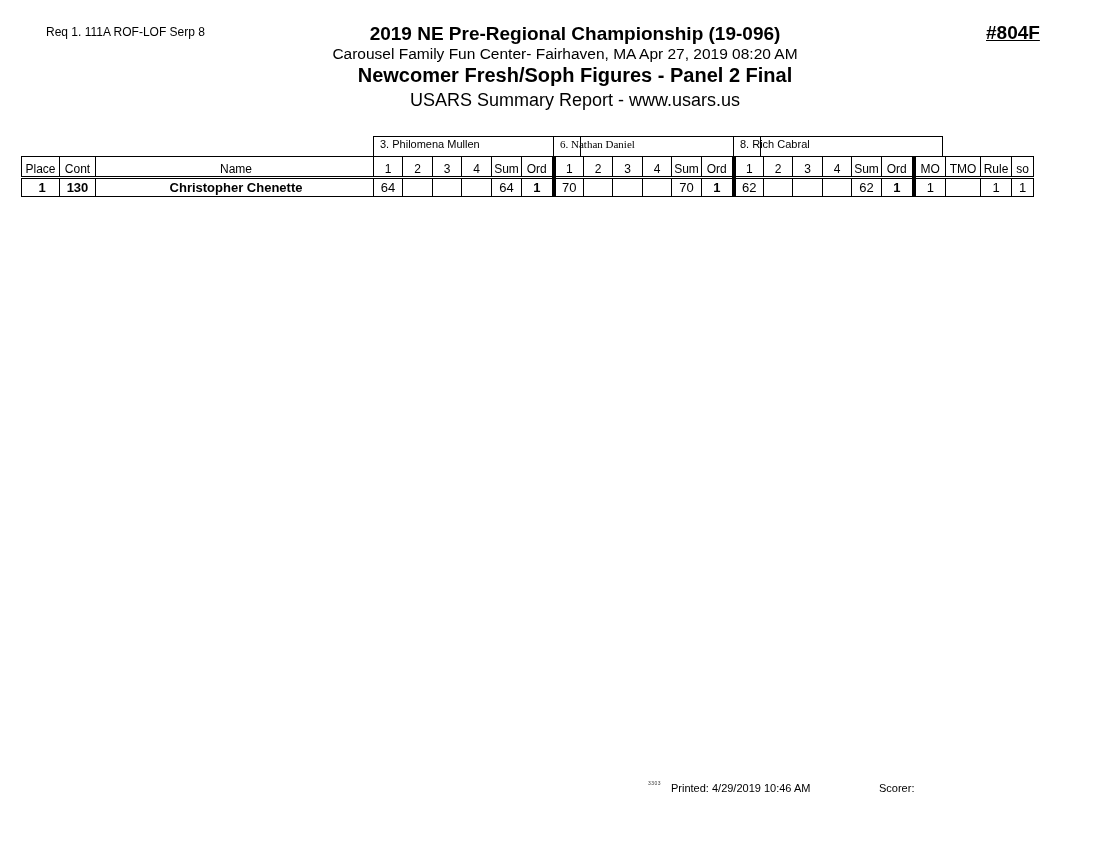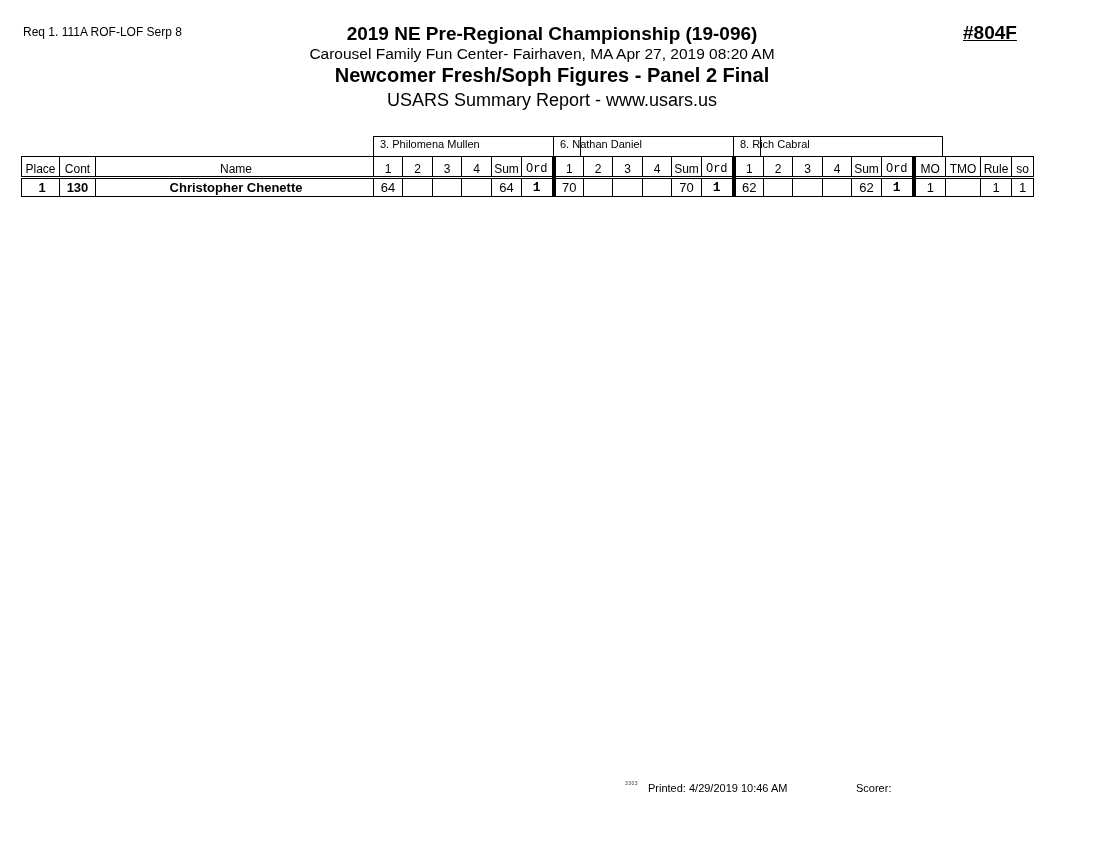--- a/index.html
+++ b/index.html
@@ -1,52 +1,52 @@
 <!DOCTYPE html>
 <html><head>
   <meta charset="utf-8">
   <style>
     html, body { margin:0; padding:0; background:#ffffff; }
     body { width:1100px; height:850px; position:relative; overflow:hidden; font-family:"Liberation Sans", sans-serif; color:#000; }
-    .abs { position:absolute; white-space:nowrap; }
+    .abs { position:absolute; white-space:nowrap;margin-left:23px; }
     .req { left:23px; top:25px; font-size:12px; }
     .id-code { left:963px; top:22px; font-size:19px; font-weight:bold;text-decoration:underline; }
     .title { left:0; width:1100px; text-align:center; }
     .t1 { top:23px; font-size:19px; font-weight:bold; left:2px; }
     .t2 { top:45px; font-size:15.5px; left:-8px; }
     .t3 { top:64px; font-size:20px; font-weight:bold; left:2px; }
     .t4 { top:90px; font-size:18px; left:2px; }
 
     .judge-box { position:absolute; top:136px; height:20px; border:1px solid #000; border-bottom:none; box-sizing:border-box; font-size:11px; padding-left:6px; line-height:14px; }
 
     table.grid { position:absolute; left:21px; top:156px; border-collapse:collapse; table-layout:fixed; font-size:12px; }
     table.grid td { border:1px solid #000; padding:0 2px; height:19px; box-sizing:border-box; overflow:hidden; white-space:nowrap; }
     table.grid tr.hdr td { height:21px; padding-top:3px; vertical-align:bottom; }
     table.grid tr.hdr { border-bottom:3px double #000; }
     table.grid tr.row td { height:19px; font-size:13px; }
     .c { text-align:center; }
     .l { text-align:center; }
     .b { font-weight:bold; }
-    .thick-r { border-right:4px solid #000 !important;font-family:Liberation Mono, monospace; }
+    .thick-r { border-right:4px solid #000 !important; }
 
     .footer { top:782px; font-size:11px; }
     .tiny { left:625px; top:780px; font-size:5px; letter-spacing:0.5px; color:#333; }
   </style>
 </head>
 <body>
 
 <div class="abs req">Req  1.  111A  ROF-LOF Serp 8</div>
 <div class="abs id-code">#804F</div>
 <div class="abs title t1">2019 NE Pre-Regional Championship (19-096)</div>
 <div class="abs title t2">Carousel Family Fun Center- Fairhaven, MA  Apr 27, 2019  08:20 AM</div>
 <div class="abs title t3">Newcomer Fresh/Soph Figures - Panel 2 Final</div>
 <div class="abs title t4">USARS Summary Report - www.usars.us</div>
 
 <div class="judge-box" style="left:373px; width:208px;">3.  Philomena Mullen</div>
-<div class="judge-box" style="left:553px; width:208px;">6.  Nathan Daniel</div>
+<div class="judge-box" style="left:553px; width:208px;font-family:Liberation Serif, serif;">6.  Nathan Daniel</div>
 <div class="judge-box" style="left:733px; width:210px;">8.  Rich Cabral</div>
 
 <table class="grid">
   <colgroup>
     <col style="width:38px">
       <col style="width:36px">
       <col style="width:278px">
     <col style="width:29px">
       <col style="width:30px">
       <col style="width:29px">

